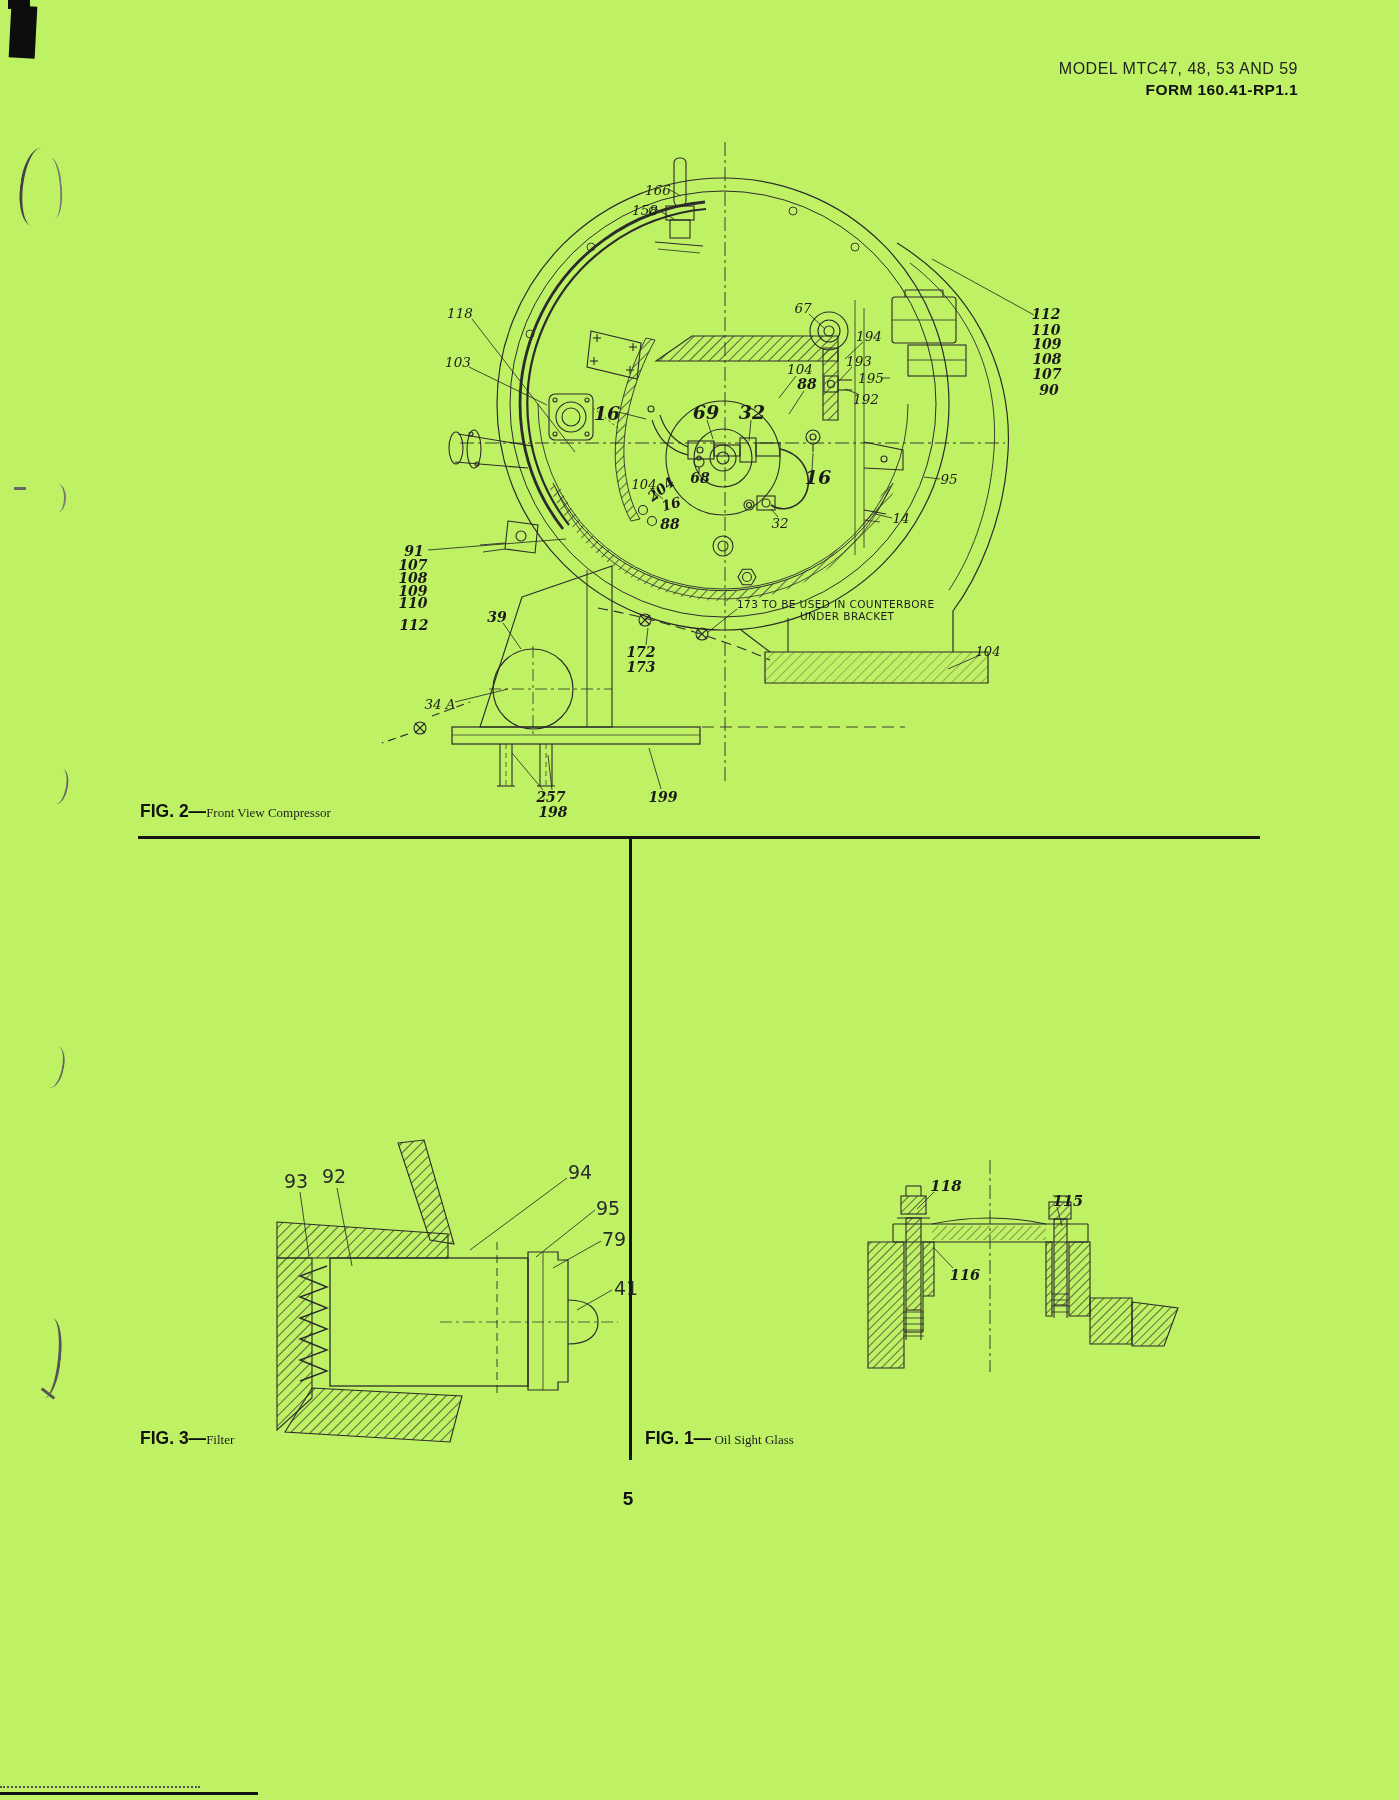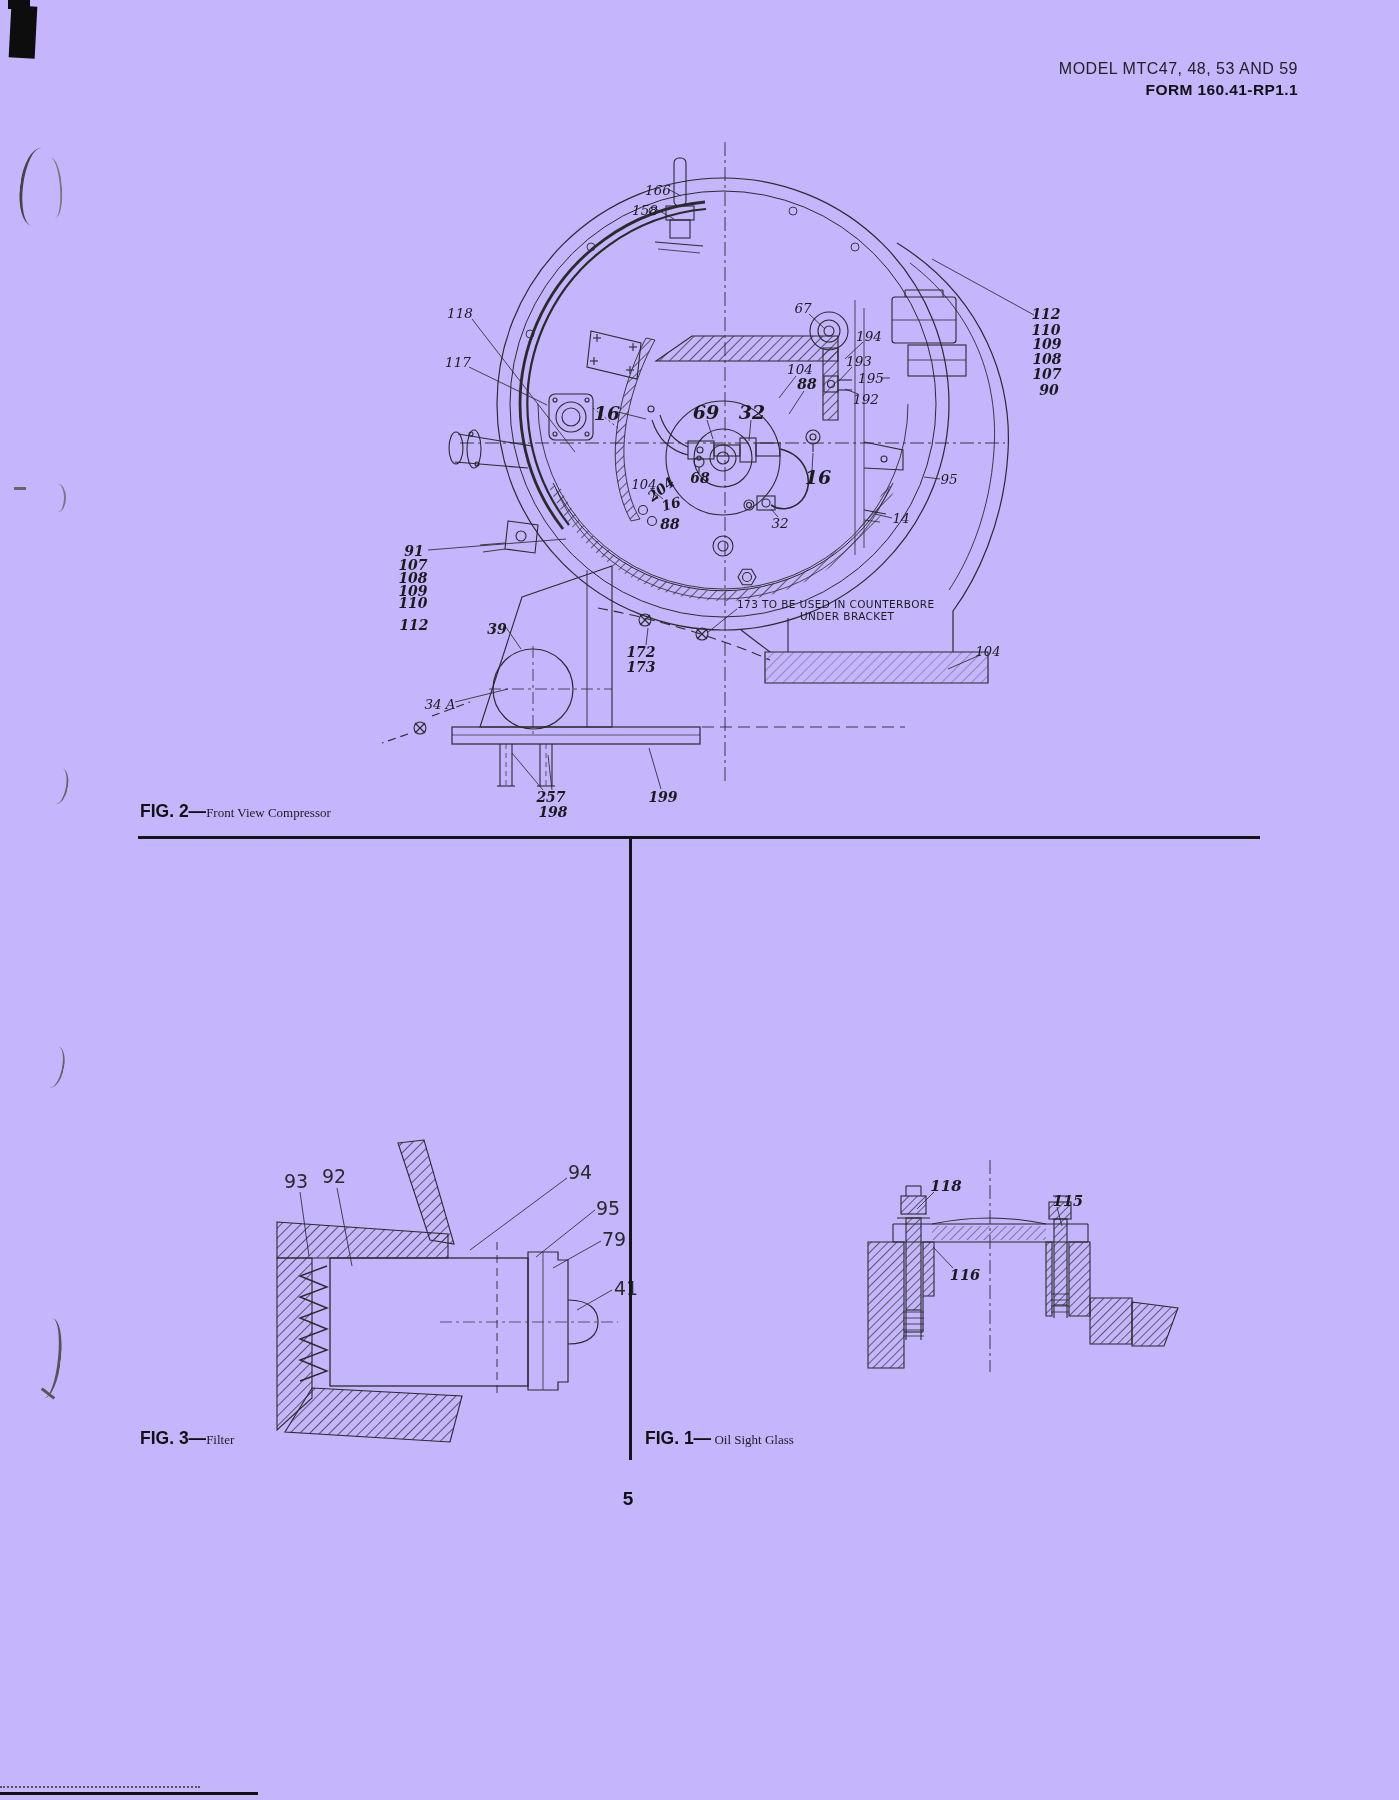--- a/index.html
+++ b/index.html
@@ -1,16 +1,16 @@
 <!DOCTYPE html>
 <html><head>
 <meta charset="utf-8">
 <style>
   html,body{margin:0;padding:0;background:#e8e8e8;}
-  #page{position:relative;width:1399px;height:1800px;background:#c4b5fd;overflow:hidden;
+  #page{position:relative;width:1399px;height:1800px;background:#bef264;overflow:hidden;
         font-family:"Liberation Sans",sans-serif;color:#1c1c1c;}
   
   .hdr{position:absolute;right:101px;top:58px;text-align:right;line-height:21px;}
   .hdr .l1{font-size:16px;letter-spacing:.5px;color:#222;}
   .hdr .l2{font-size:15.5px;font-weight:bold;letter-spacing:.4px;color:#111;}
   
   .rule-h{position:absolute;left:138px;top:836px;width:1122px;height:3px;background:#151515;}
   .rule-v{position:absolute;left:629px;top:836px;width:3px;height:624px;background:#151515;}
   
   .caption{position:absolute;white-space:nowrap;}
@@ -351,21 +351,21 @@
         <line x1="1057" y1="1207" x2="1062" y2="1226"></line>
         <line x1="953" y1="1268" x2="933" y2="1247"></line>
       </g>
     </g>
   </svg>
 
   <div class="overlay">
       <span class="co h" style="left: 658px; top: 190px;">166</span>
       <span class="co h" style="left: 645px; top: 210px;">158</span>
       <span class="co h" style="left: 460px; top: 313px;">118</span>
-      <span class="co h" style="left: 458px; top: 362px;">117</span>
+      <span class="co h" style="left: 458px; top: 362px;">103</span>
       <span class="co hbL" style="left: 607px; top: 413px;">16</span>
       <span class="co hbL" style="left: 706px; top: 412px;">69</span>
       <span class="co hbL" style="left: 752px; top: 412px;">32</span>
       <span class="co h" style="left: 803px; top: 308px;">67</span>
       <span class="co h" style="left: 869px; top: 336px;">194</span>
       <span class="co h" style="left: 859px; top: 361px;">193</span>
       <span class="co h" style="left: 871px; top: 378px;">195</span>
       <span class="co h" style="left: 866px; top: 399px; text-align: center;">192</span>
       <span class="co h" style="left: 800px; top: 369px;">104</span>
       <span class="co hb" style="left: 807px; top: 384px;">88</span>
@@ -383,21 +383,21 @@
       <span class="co hb" style="left: 700px; top: 478px;">68</span>
       <span class="co hbL" style="left: 818px; top: 477px;">16</span>
       <span class="co hb" style="left: 670px; top: 524px;">88</span>
       <span class="co h" style="left: 780px; top: 523px;">32</span>
       <span class="co hb" style="left: 414px; top: 551px;">91</span>
       <span class="co hb" style="left: 413px; top: 565px;">107</span>
       <span class="co hb" style="left: 413px; top: 578px;">108</span>
       <span class="co hb" style="left: 413px; top: 591px;">109</span>
       <span class="co hb" style="left: 413px; top: 603px;">110</span>
       <span class="co hb" style="left: 414px; top: 625px;">112</span>
-      <span class="co hb" style="left: 497px; top: 617px; margin-top: 12px;">39</span>
+      <span class="co hb" style="left: 497px; top: 617px;">39</span>
       <span class="co h" style="left: 440px; top: 704px;">34 A</span>
       <span class="co hb" style="left: 641px; top: 652px;">172</span>
       <span class="co hb" style="left: 641px; top: 667px;">173</span>
       <span class="co hi" style="left: 988px; top: 651px;">104</span>
       <span class="co hb" style="left: 551px; top: 797px;">257</span>
       <span class="co hb" style="left: 553px; top: 812px;">198</span>
       <span class="co hb" style="left: 663px; top: 797px;">199</span>
     </div>
   <div class="overlay">
       <span class="co n" style="left: 296px; top: 1181px;">93</span>

